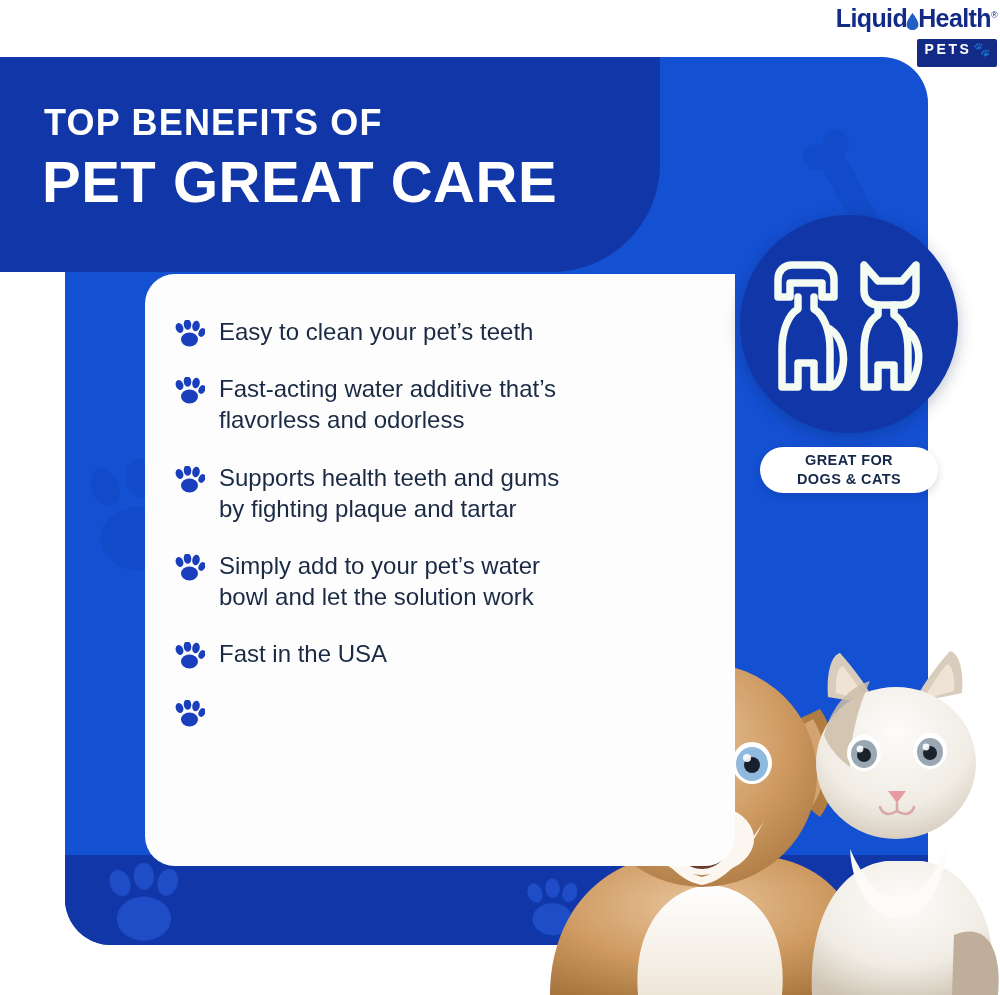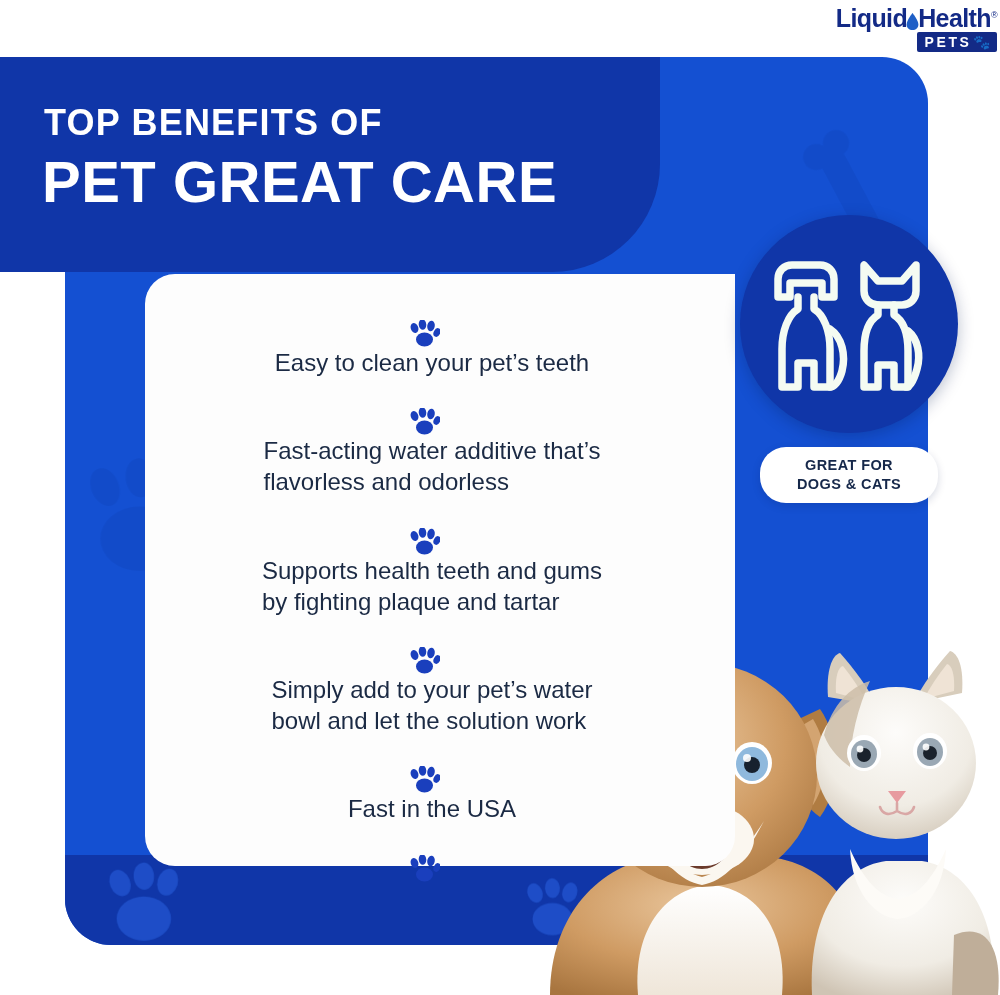--- a/index.html
+++ b/index.html
@@ -31,24 +31,24 @@
   }
   .logo-word .tm {
     font-size:9px; vertical-align:super; font-weight:400;
   }
   .logo-drop {
     display:inline-block; position:relative;
     width:13px; height:17px; vertical-align:-3px; margin:0 -1px;
   }
   .logo-drop svg { position:absolute; inset:0; }
   .logo-pets {
-    display:inline-block; margin-top:1px;
+    display:inline-block; margin-top:8px;
     background:#132a86; color:#ffffff;
     font-size:14px; font-weight:700; letter-spacing:2.6px;
-    padding:2px 6px 2px 8px; line-height:1.15;
+    padding:2px 6px 10px 8px; line-height:1.15;
     border-radius:2px;
   }
   .logo-pets .pawmark { letter-spacing:0; margin-left:2px; }
 
   
   .panel-bright {
     position:absolute; left:65px; top:57px;
     width:863px; height:888px;
     background:#1450d2;
     border-radius:46px;
@@ -95,23 +95,22 @@
     border-top-left-radius:30px;
     border-bottom-left-radius:30px;
     border-bottom-right-radius:30px;
   }
   .bullets {
     position:absolute; left:30px; top:42px;
     width:500px;
     list-style:none;
   }
   .bullet {
-    display:flex; align-items:center;
+    display:flex; align-items:flex-start;
     margin-bottom:26px;
-    flex-direction:column;
   }
   .paw-icon { flex:0 0 auto; width:30px; height:27px; margin-top:4px; }
   .bullet-text {
     margin-left:14px;
     color:#1b2a44;
     font-size:24px; line-height:1.3; font-weight:400;
     font-family:"Liberation Sans", sans-serif;
     white-space:pre-line;
   }
 
@@ -120,21 +119,21 @@
     position:absolute; left:740px; top:215px;
     width:218px; height:218px;
     border-radius:50%;
     background:#1036a8;
     box-shadow:0 4px 16px rgba(5,25,80,.28);
   }
   .emblem svg { position:absolute; left:28px; top:36px; }
 
   .badge {
     position:absolute; left:760px; top:447px;
-    width:178px; height:56px;
+    width:178px; height:46px;
     background:#ffffff;
     border-radius:26px;
     display:flex; flex-direction:column;
     align-items:center; justify-content:center;
     box-shadow:0 3px 9px rgba(5,25,80,.16);
   }
   .badge-line {
     color:#16284a; font-size:14.5px; font-weight:700;
     letter-spacing:.4px; line-height:1.28;
     font-family:"Liberation Sans", sans-serif;

